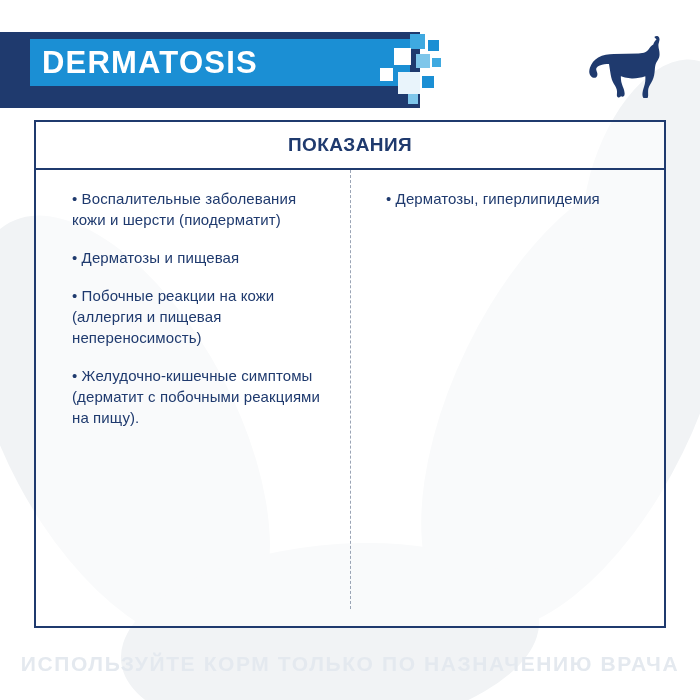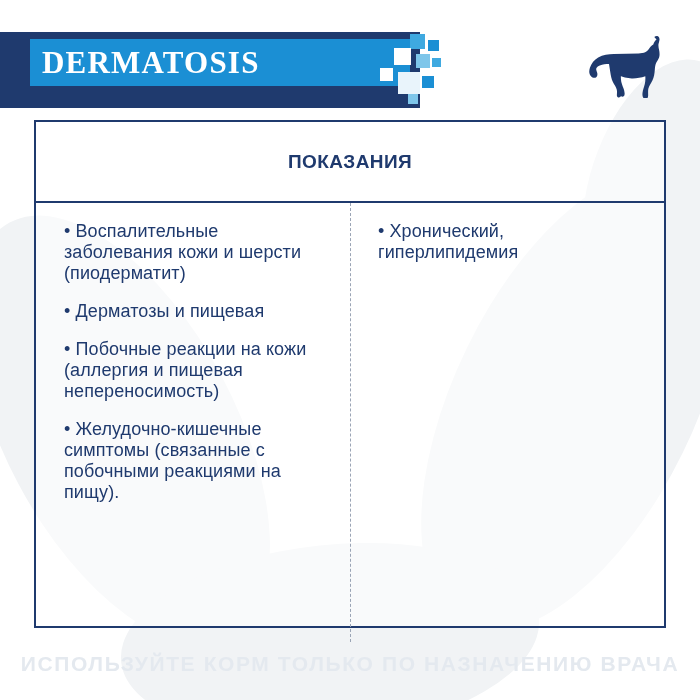--- a/index.html
+++ b/index.html
@@ -43,21 +43,21 @@
     width: 380px; height: 47px;
     background: #1b8fd4;
   }
   .header-title {
     position: absolute;
     top: 13px; left: 42px;
     color: #ffffff;
     font-size: 31px;
     font-weight: bold;
     letter-spacing: 1.2px;
-    font-family: Liberation Serif, serif;
+    font-family: Liberation Sans, sans-serif;
     line-height: 36px;
   }
   .header-squares { position: absolute; top: 0; left: 370px; width: 90px; height: 76px; }
 
   
   .dog {
     position: absolute;
     top: 36px; right: 28px;
     width: 90px; height: 62px;
     z-index: 3;
@@ -67,21 +67,21 @@
   .card {
     position: absolute;
     top: 120px; left: 34px;
     width: 632px; height: 508px;
     border: 2px solid #1f3a6e;
     background: rgba(255,255,255,0.55);
     z-index: 2;
   }
   .card-head {
     position: relative;
-    height: 81px;
+    height: 48px;
     border-bottom: 2px solid #1f3a6e;
     display: flex;
   }
   .card-head .col {
     flex: 1 1 50%;
     display: flex;
     align-items: center;
     justify-content: center;
   }
   .col-title {
@@ -100,23 +100,23 @@
     padding: 18px 22px 10px 24px;
   }
   .divider {
     position: absolute;
     top: 0; left: 50%;
     width: 0; height: 100%;
     border-left: 1px dashed #9aa4b5;
   }
   .bullet {
     color: #1f3a6e;
-    font-size: 18px;
+    font-size: 15px;
     line-height: 21px;
-    margin: 0 0 17px 4px;
+    margin: 0 0 17px 12px;
     letter-spacing: 0.1px;
   }
 
   
   .footer {
     position: absolute;
     left: 0; bottom: 24px;
     width: 700px;
     text-align: center;
     color: #e4e9ef;
@@ -174,24 +174,24 @@
       </div>
     </div>
 
     <div class="card-body">
       <div class="divider"></div>
 
       <div class="col">
         <p class="bullet">• Воспалительные заболевания кожи и шерсти (пиодерматит)</p>
         <p class="bullet">• Дерматозы и пищевая</p>
         <p class="bullet">• Побочные реакции на кожи (аллергия и пищевая непереносимость)</p>
-        <p class="bullet">• Желудочно-кишечные симптомы (связанные с побочными реакциями на пищу).</p>
+        <p class="bullet">• Желудочно-кишечные симптомы (дерматит с побочными реакциями на пищу).</p>
       </div>
 
       <div class="col">
-        <p class="bullet">• Хронический, гиперлипидемия</p>
+        <p class="bullet">• Дерматозы, гиперлипидемия</p>
       </div>
     </div>
   </div>
 
   <div class="footer">ИСПОЛЬЗУЙТЕ КОРМ ТОЛЬКО ПО НАЗНАЧЕНИЮ ВРАЧА</div>
 
 </div>
 
 </body></html>

